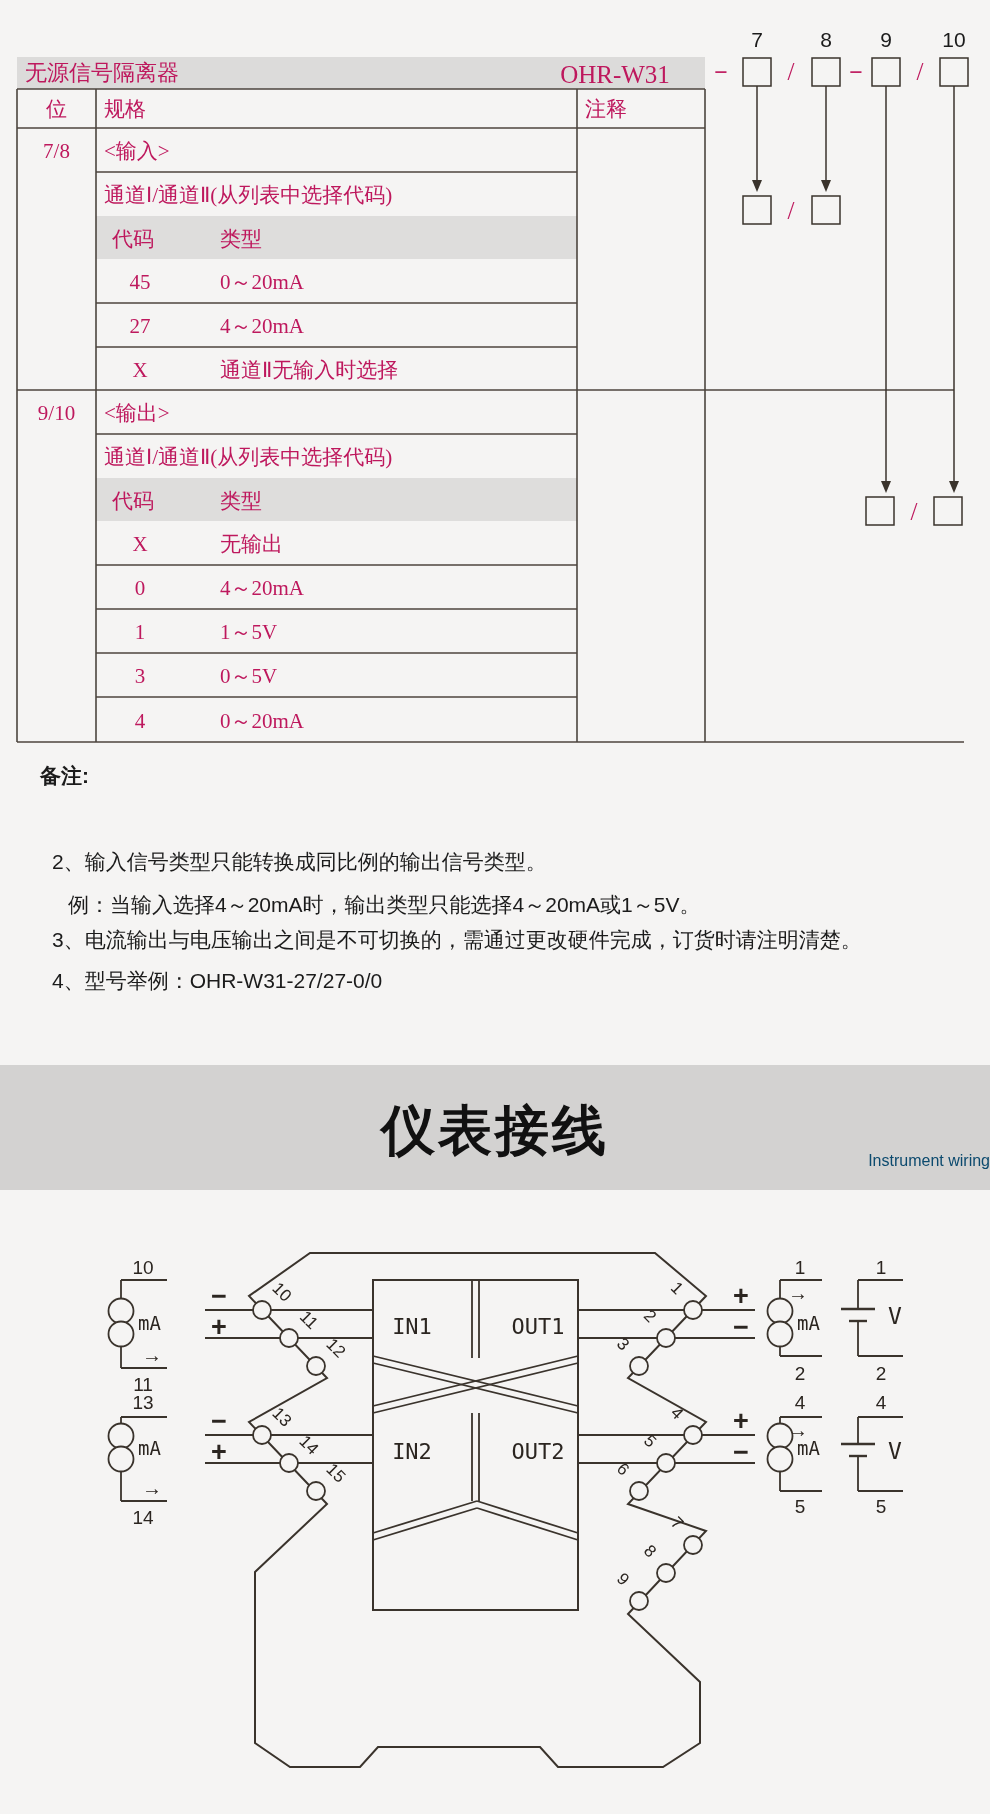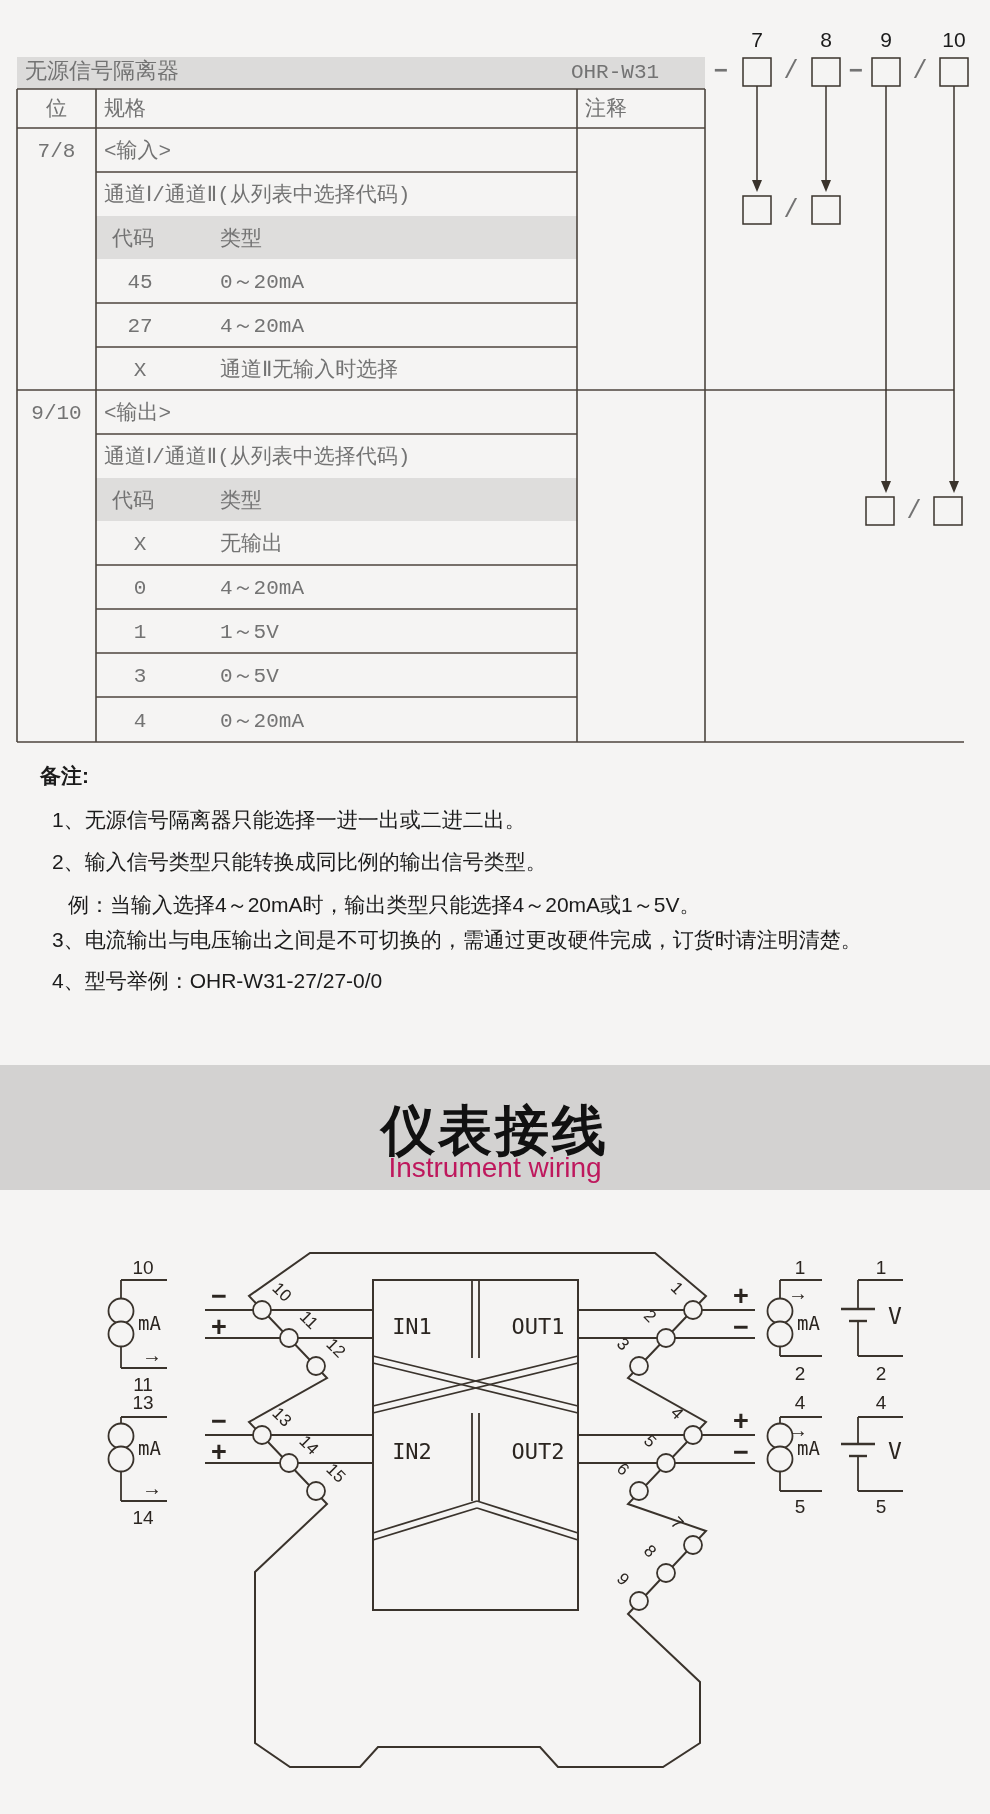--- a/index.html
+++ b/index.html
@@ -1,39 +1,39 @@
 <!DOCTYPE html>
 <html><head>
 <meta charset="utf-8">
 <style>
   html,body{margin:0;padding:0;}
   .page{position:relative;width:990px;height:1814px;background:#f5f4f3;overflow:hidden;
         font-family:"Liberation Sans",sans-serif;color:#2b2520;}
   .band{position:absolute;background:#dcdbda;}
-  .t{position:absolute;font-family:Liberation Mono, monospace;font-size:21px;color:#737373;white-space:nowrap;line-height:1.2;}
+  .t{position:absolute;font-family:Liberation Serif, serif;font-size:21px;color:#be185d;white-space:nowrap;line-height:1.2;}
   .n{position:absolute;font-family:"Liberation Sans",sans-serif;font-size:21px;color:#1b1b1b;white-space:nowrap;line-height:1.3;}
   .c{text-align:center;}
   svg{position:absolute;left:0;top:0;pointer-events:none;}
   .banner-title{position:absolute;left:0;top:1095px;width:990px;text-align:center;
        font-size:54px;font-weight:bold;letter-spacing:3px;color:#111;}
-  .banner-sub{position:absolute;left:0;top:1152px;width:990px;text-align:center;
-       font-size:28px;color:#be185d;}
+  .banner-sub{position:absolute;left:0;top:1152px;width:990px;text-align:right;
+       font-size:16px;color:#0c4a6e;}
 </style>
 </head>
 <body>
 
 <div class="page">
 
   <div class="band" style="left:17px;top:57px;width:688px;height:32px;"></div>
   <div class="band" style="left:96px;top:216px;width:481px;height:43px;background:#dedddc;"></div>
   <div class="band" style="left:96px;top:478px;width:481px;height:43px;background:#dedddc;"></div>
   <div class="band" style="left:0;top:1065px;width:990px;height:125px;background:#d3d2d1;"></div>
 
   <span class="t" style="left:25px;top:60px;font-size:22px;">无源信号隔离器</span>
-  <span class="t c" style="left:545px;top:60px;width:140px;font-size:21px;">OHR-W31</span>
+  <span class="t c" style="left:545px;top:60px;width:140px;font-size:25px;">OHR-W31</span>
 
   <span class="n c" style="left:737px;top:26px;width:40px;">7</span>
   <span class="n c" style="left:806px;top:26px;width:40px;">8</span>
   <span class="n c" style="left:866px;top:26px;width:40px;">9</span>
   <span class="n c" style="left:934px;top:26px;width:40px;">10</span>
 
   <span class="t c" style="left:703px;top:58px;width:36px;font-size:24px;font-weight:bold;">−</span>
   <span class="t c" style="left:773px;top:57px;width:36px;font-size:25px;">/</span>
   <span class="t c" style="left:838px;top:58px;width:36px;font-size:24px;font-weight:bold;">−</span>
   <span class="t c" style="left:902px;top:57px;width:36px;font-size:25px;">/</span>
@@ -66,21 +66,20 @@
   <span class="t c" style="left:112px;top:576px;width:56px;">0</span>
   <span class="t" style="left:220px;top:576px;">4～20mA</span>
   <span class="t c" style="left:112px;top:620px;width:56px;">1</span>
   <span class="t" style="left:220px;top:620px;">1～5V</span>
   <span class="t c" style="left:112px;top:664px;width:56px;">3</span>
   <span class="t" style="left:220px;top:664px;">0～5V</span>
   <span class="t c" style="left:112px;top:709px;width:56px;">4</span>
   <span class="t" style="left:220px;top:709px;">0～20mA</span>
 
   <span class="n" style="left:40px;top:762px;font-weight:bold;">备注:</span>
-  <span class="n" style="left:52px;top:806px;">1、无源信号隔离器只能选择一进一出或二进二出。</span>
   <span class="n" style="left:52px;top:848px;">2、输入信号类型只能转换成同比例的输出信号类型。</span>
   <span class="n" style="left:68px;top:891px;">例：当输入选择4～20mA时，输出类型只能选择4～20mA或1～5V。</span>
   <span class="n" style="left:52px;top:926px;">3、电流输出与电压输出之间是不可切换的，需通过更改硬件完成，订货时请注明清楚。</span>
   <span class="n" style="left:52px;top:967px;">4、型号举例：OHR-W31-27/27-0/0</span>
 
   <div class="banner-title">仪表接线</div>
   <div class="banner-sub">Instrument wiring</div>
 
   <svg width="990" height="1814" viewBox="0 0 990 1814">
 

